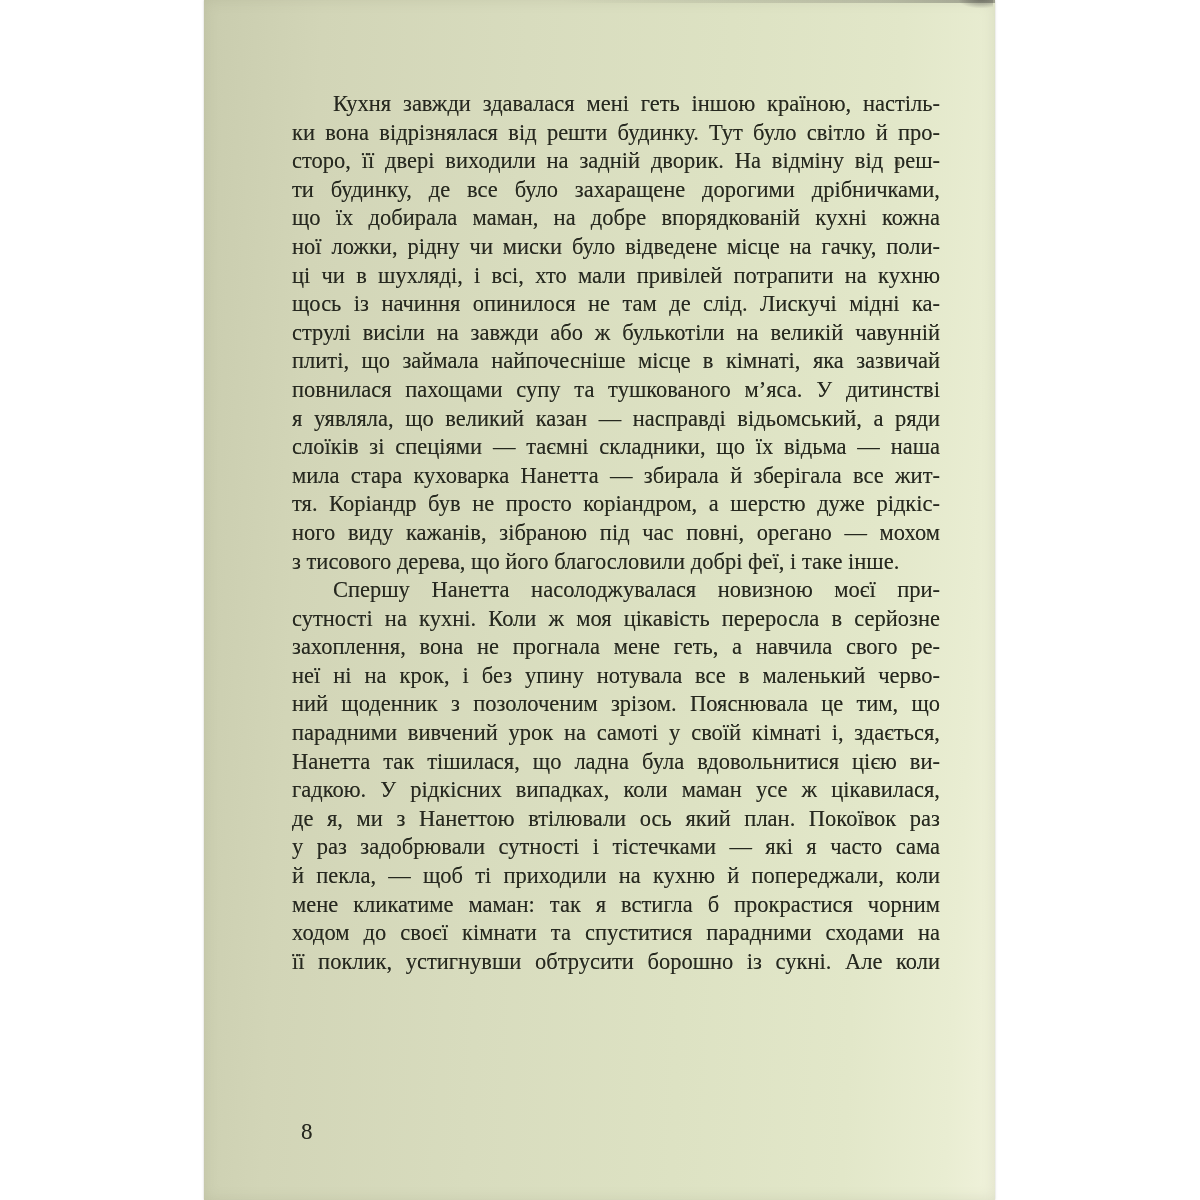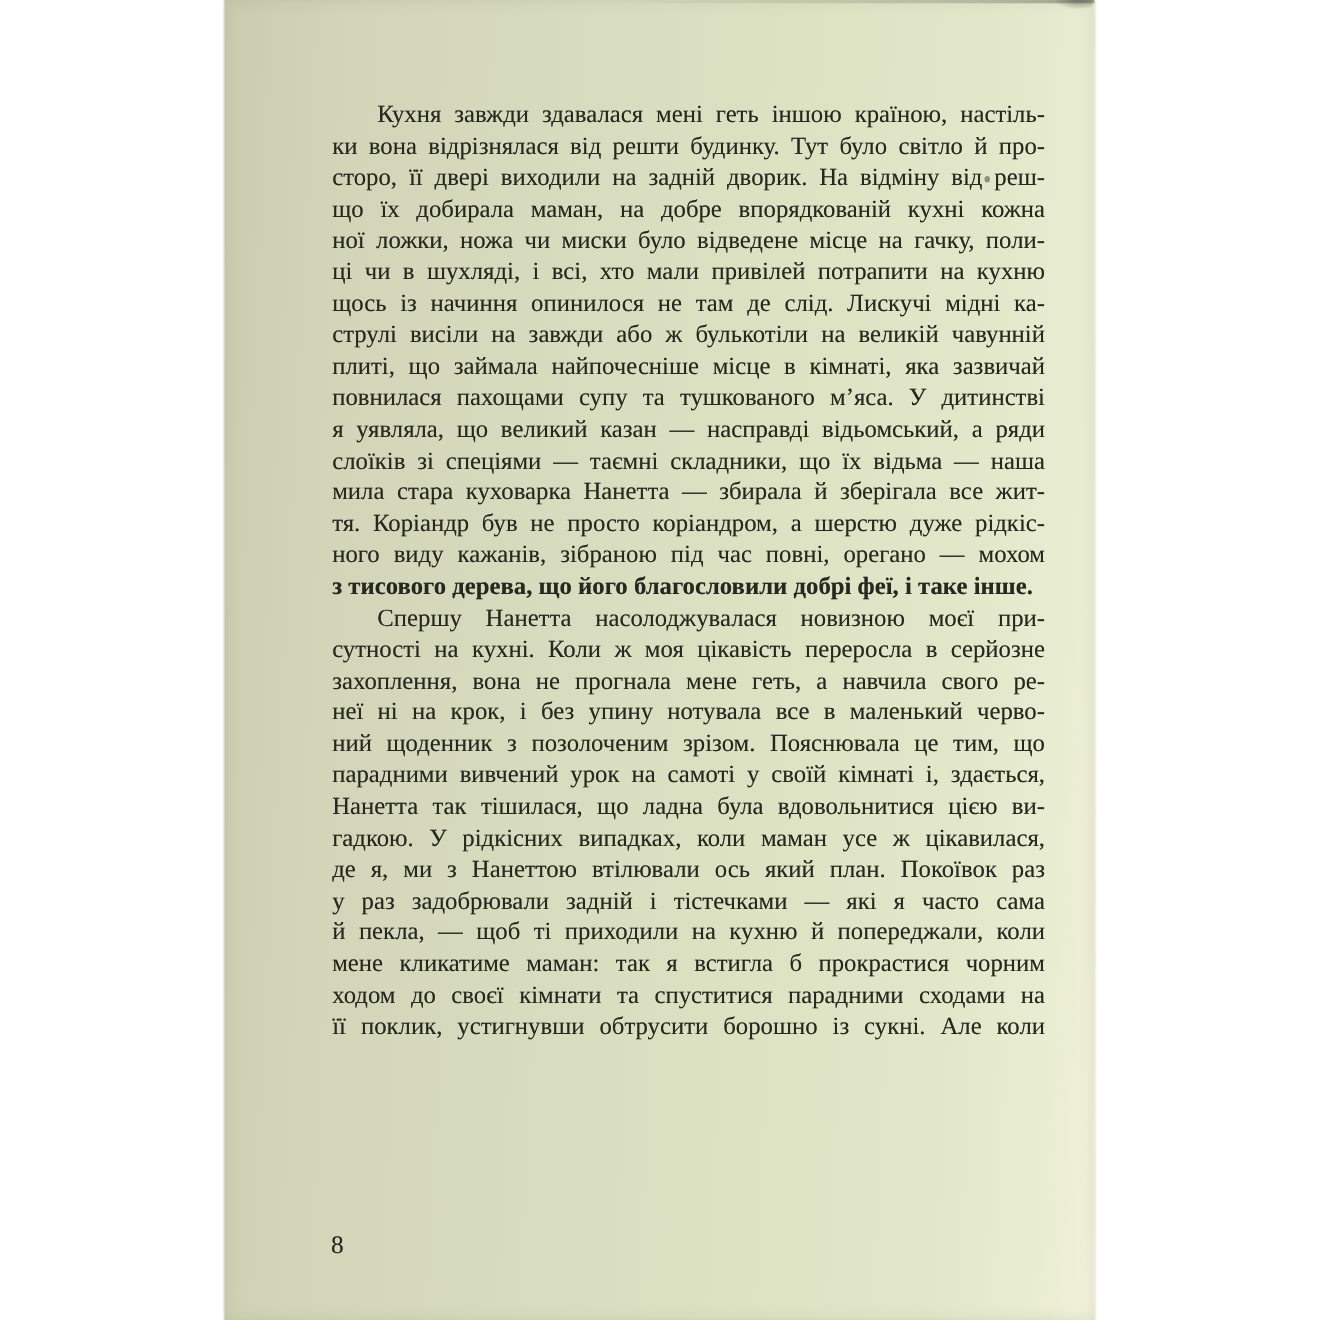--- a/index.html
+++ b/index.html
@@ -53,37 +53,37 @@
   .speck {
     position: absolute;
     border-radius: 50%;
     background: rgba(74, 76, 62, 0.55);
     filter: blur(0.4px);
   }
   .speck.s1 { left: 691px; top: 160px; width: 5px; height: 6px; }
   .speck.s2 { left: 689px; top: 188px; width: 4px; height: 4px; opacity: 0.6; }
   .text-block {
     position: absolute;
-    left: 98px;
+    left: 88px;
     top: 90px;
     width: 648px;
     font-size: 22.5px;
     line-height: 28.6px;
     color: #26281f;
     text-shadow: 0 0 0.5px rgba(38, 40, 31, 0.45);
   }
   .line {
     text-align: justify;
     text-align-last: justify;
     white-space: normal;
     height: 28.6px;
     overflow: visible;
   }
   .line.indent { text-indent: 41px; }
-  .line.para-end { text-align-last: left; font-weight: bold; }
+  .line.para-end { text-align-last: left; }
   .page-number {
     position: absolute;
     left: 97px;
     top: 1118px;
     font-size: 23px;
     line-height: 28px;
     color: #26281f;
     text-shadow: 0 0 0.5px rgba(38, 40, 31, 0.45);
   }
 </style>
@@ -92,42 +92,43 @@
 
 <div class="scan-page">
   <div class="top-edge-shadow"></div>
   <div class="corner-mark"></div>
   <div class="speck s1"></div>
   <div class="speck s2"></div>
   <div class="text-block" id="text-block">
       <div class="line indent">Кухня завжди здавалася мені геть іншою країною, настіль-</div>
       <div class="line">ки вона відрізнялася від решти будинку. Тут було світло й про-</div>
       <div class="line">сторо, її двері виходили на задній дворик. На відміну від реш-</div>
+      <div class="line">ти будинку, де все було захаращене дорогими дрібничками,</div>
       <div class="line">що їх добирала маман, на добре впорядкованій кухні кожна</div>
-      <div class="line">ної ложки, ножа чи миски було відведене місце на гачку, поли-</div>
+      <div class="line">ної ложки, рідну чи миски було відведене місце на гачку, поли-</div>
       <div class="line">ці чи в шухляді, і всі, хто мали привілей потрапити на кухню</div>
       <div class="line">щось із начиння опинилося не там де слід. Лискучі мідні ка-</div>
       <div class="line">струлі висіли на завжди або ж булькотіли на великій чавунній</div>
       <div class="line">плиті, що займала найпочесніше місце в кімнаті, яка зазвичай</div>
       <div class="line">повнилася пахощами супу та тушкованого м’яса. У дитинстві</div>
       <div class="line">я уявляла, що великий казан — насправді відьомський, а ряди</div>
       <div class="line">слоїків зі спеціями — таємні складники, що їх відьма — наша</div>
       <div class="line">мила стара куховарка Нанетта — збирала й зберігала все жит-</div>
       <div class="line">тя. Коріандр був не просто коріандром, а шерстю дуже рідкіс-</div>
       <div class="line">ного виду кажанів, зібраною під час повні, орегано — мохом</div>
       <div class="line para-end">з тисового дерева, що його благословили добрі феї, і таке інше.</div>
       <div class="line indent">Спершу Нанетта насолоджувалася новизною моєї при-</div>
       <div class="line">сутності на кухні. Коли ж моя цікавість переросла в серйозне</div>
       <div class="line">захоплення, вона не прогнала мене геть, а навчила свого ре-</div>
       <div class="line">неї ні на крок, і без упину нотувала все в маленький черво-</div>
       <div class="line">ний щоденник з позолоченим зрізом. Пояснювала це тим, що</div>
       <div class="line">парадними вивчений урок на самоті у своїй кімнаті і, здається,</div>
       <div class="line">Нанетта так тішилася, що ладна була вдовольнитися цією ви-</div>
       <div class="line">гадкою. У рідкісних випадках, коли маман усе ж цікавилася,</div>
       <div class="line">де я, ми з Нанеттою втілювали ось який план. Покоївок раз</div>
-      <div class="line">у раз задобрювали задній і тістечками — які я часто сама</div>
+      <div class="line">у раз задобрювали сутності і тістечками — які я часто сама</div>
       <div class="line">й пекла, — щоб ті приходили на кухню й попереджали, коли</div>
       <div class="line">мене кликатиме маман: так я встигла б прокрастися чорним</div>
       <div class="line">ходом до своєї кімнати та спуститися парадними сходами на</div>
       <div class="line">її поклик, устигнувши обтрусити борошно із сукні. Але коли</div>
     </div>
   <div class="page-number">8</div>
 </div>
 
 </body></html>

